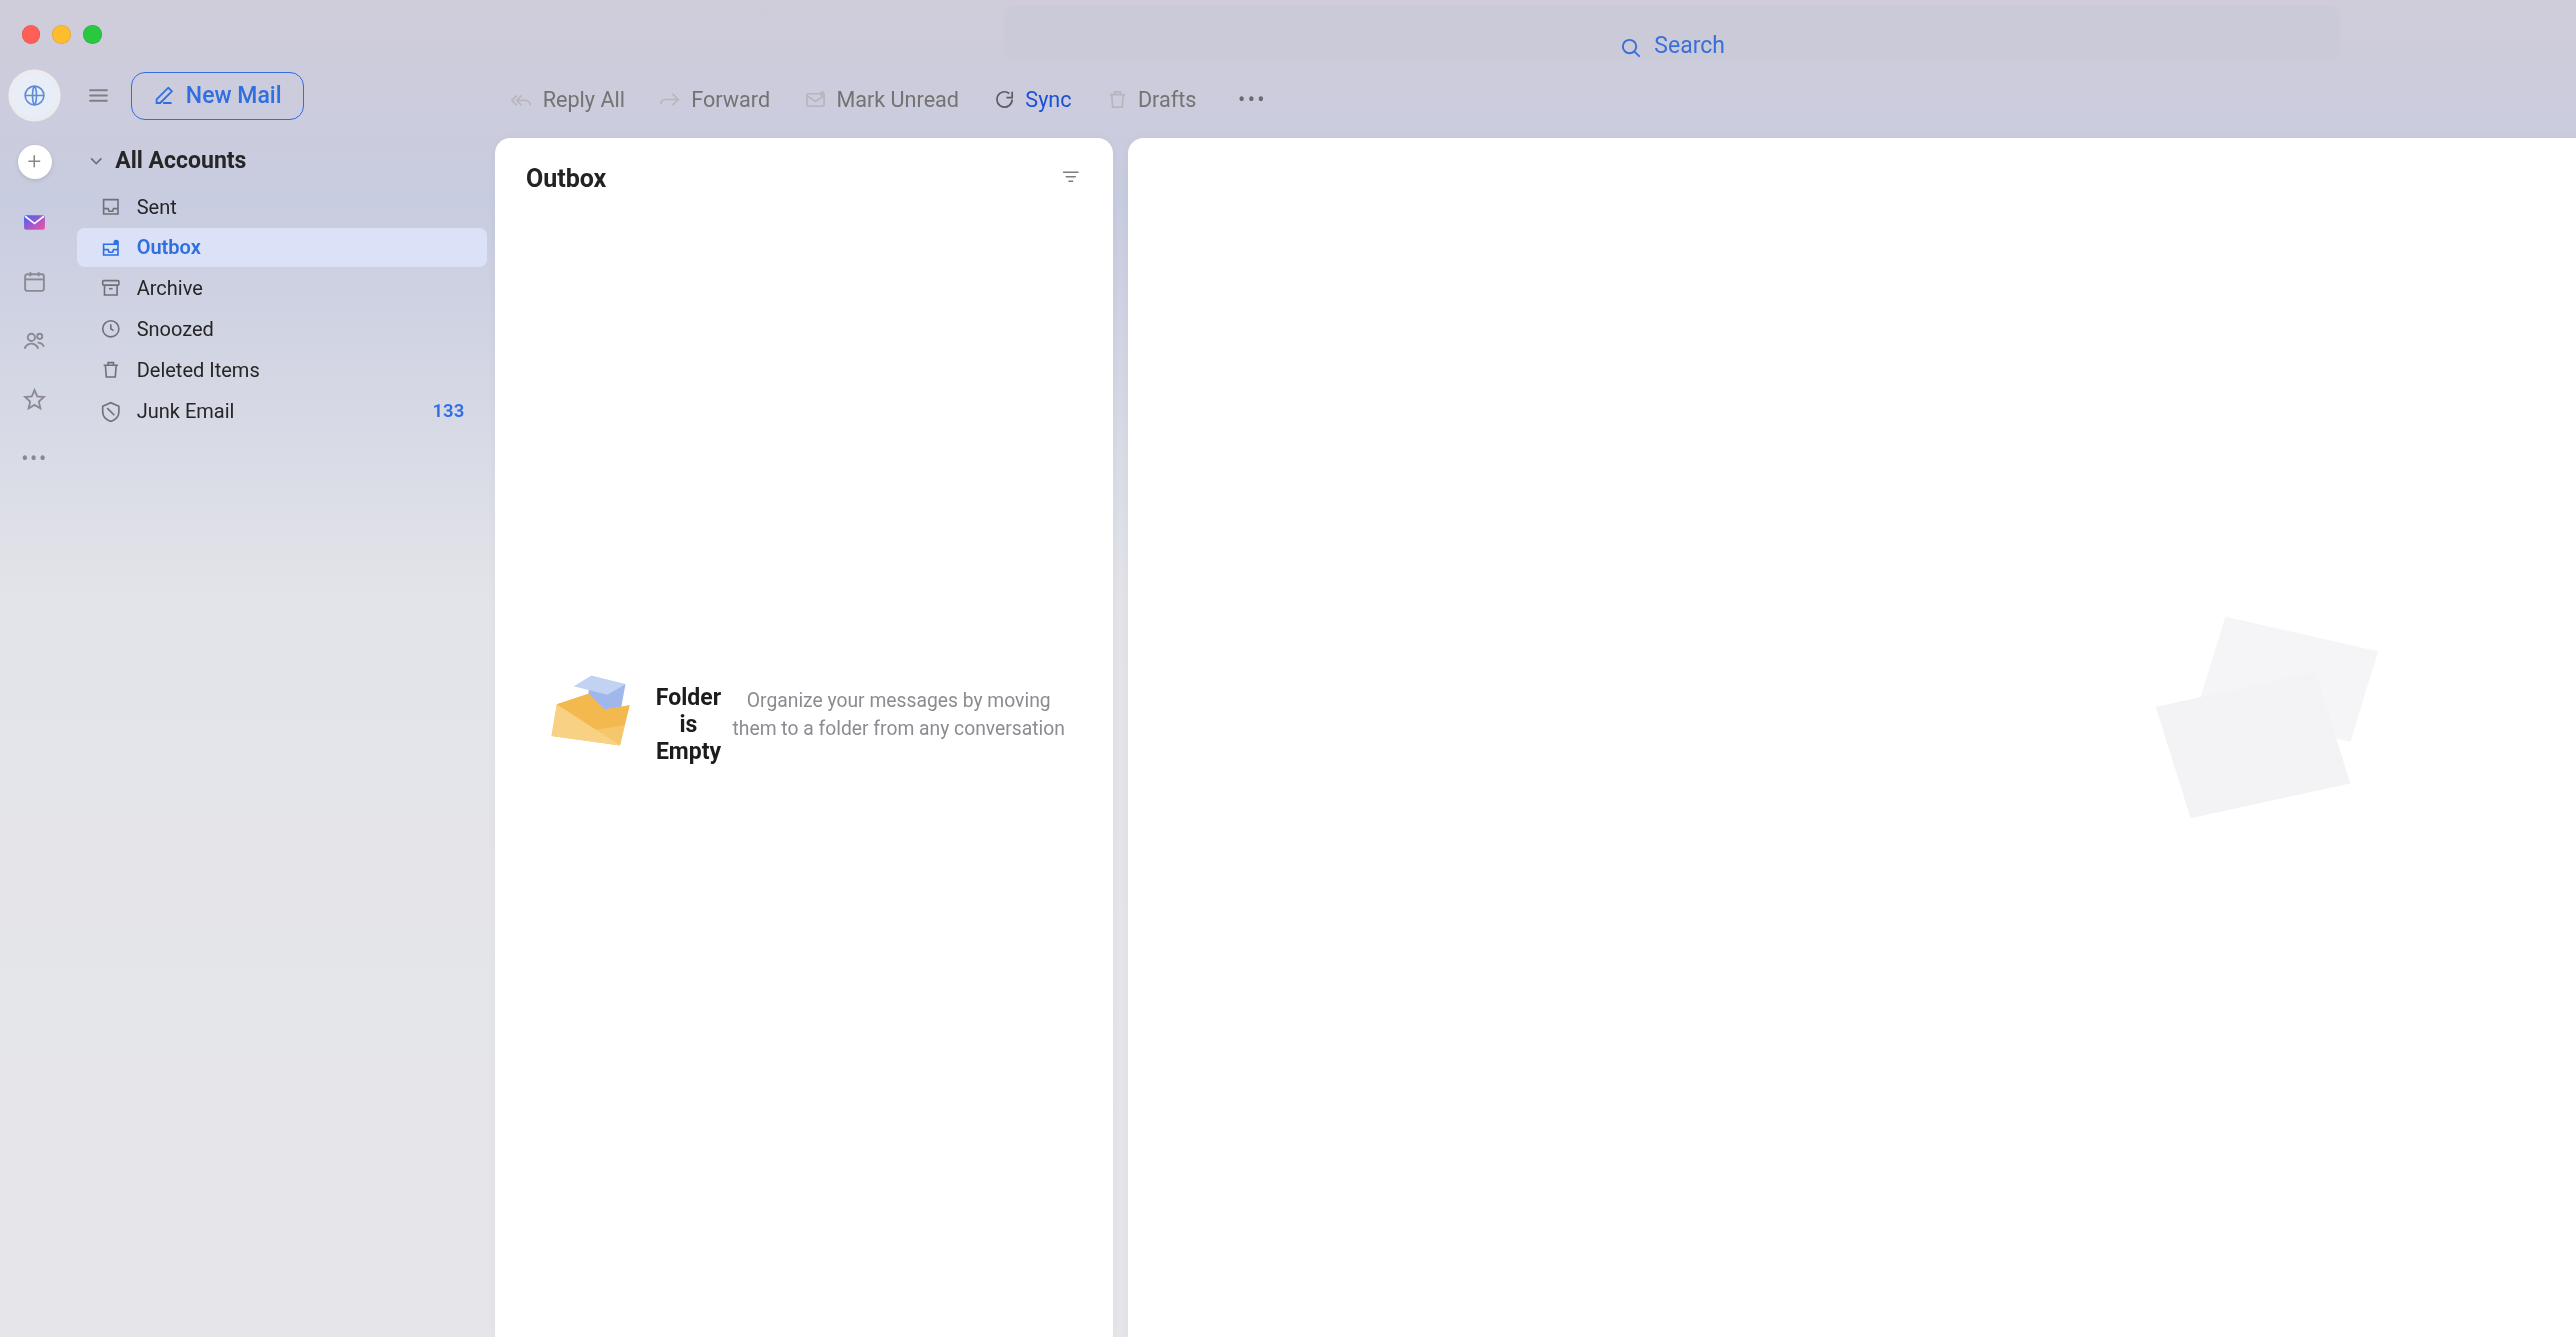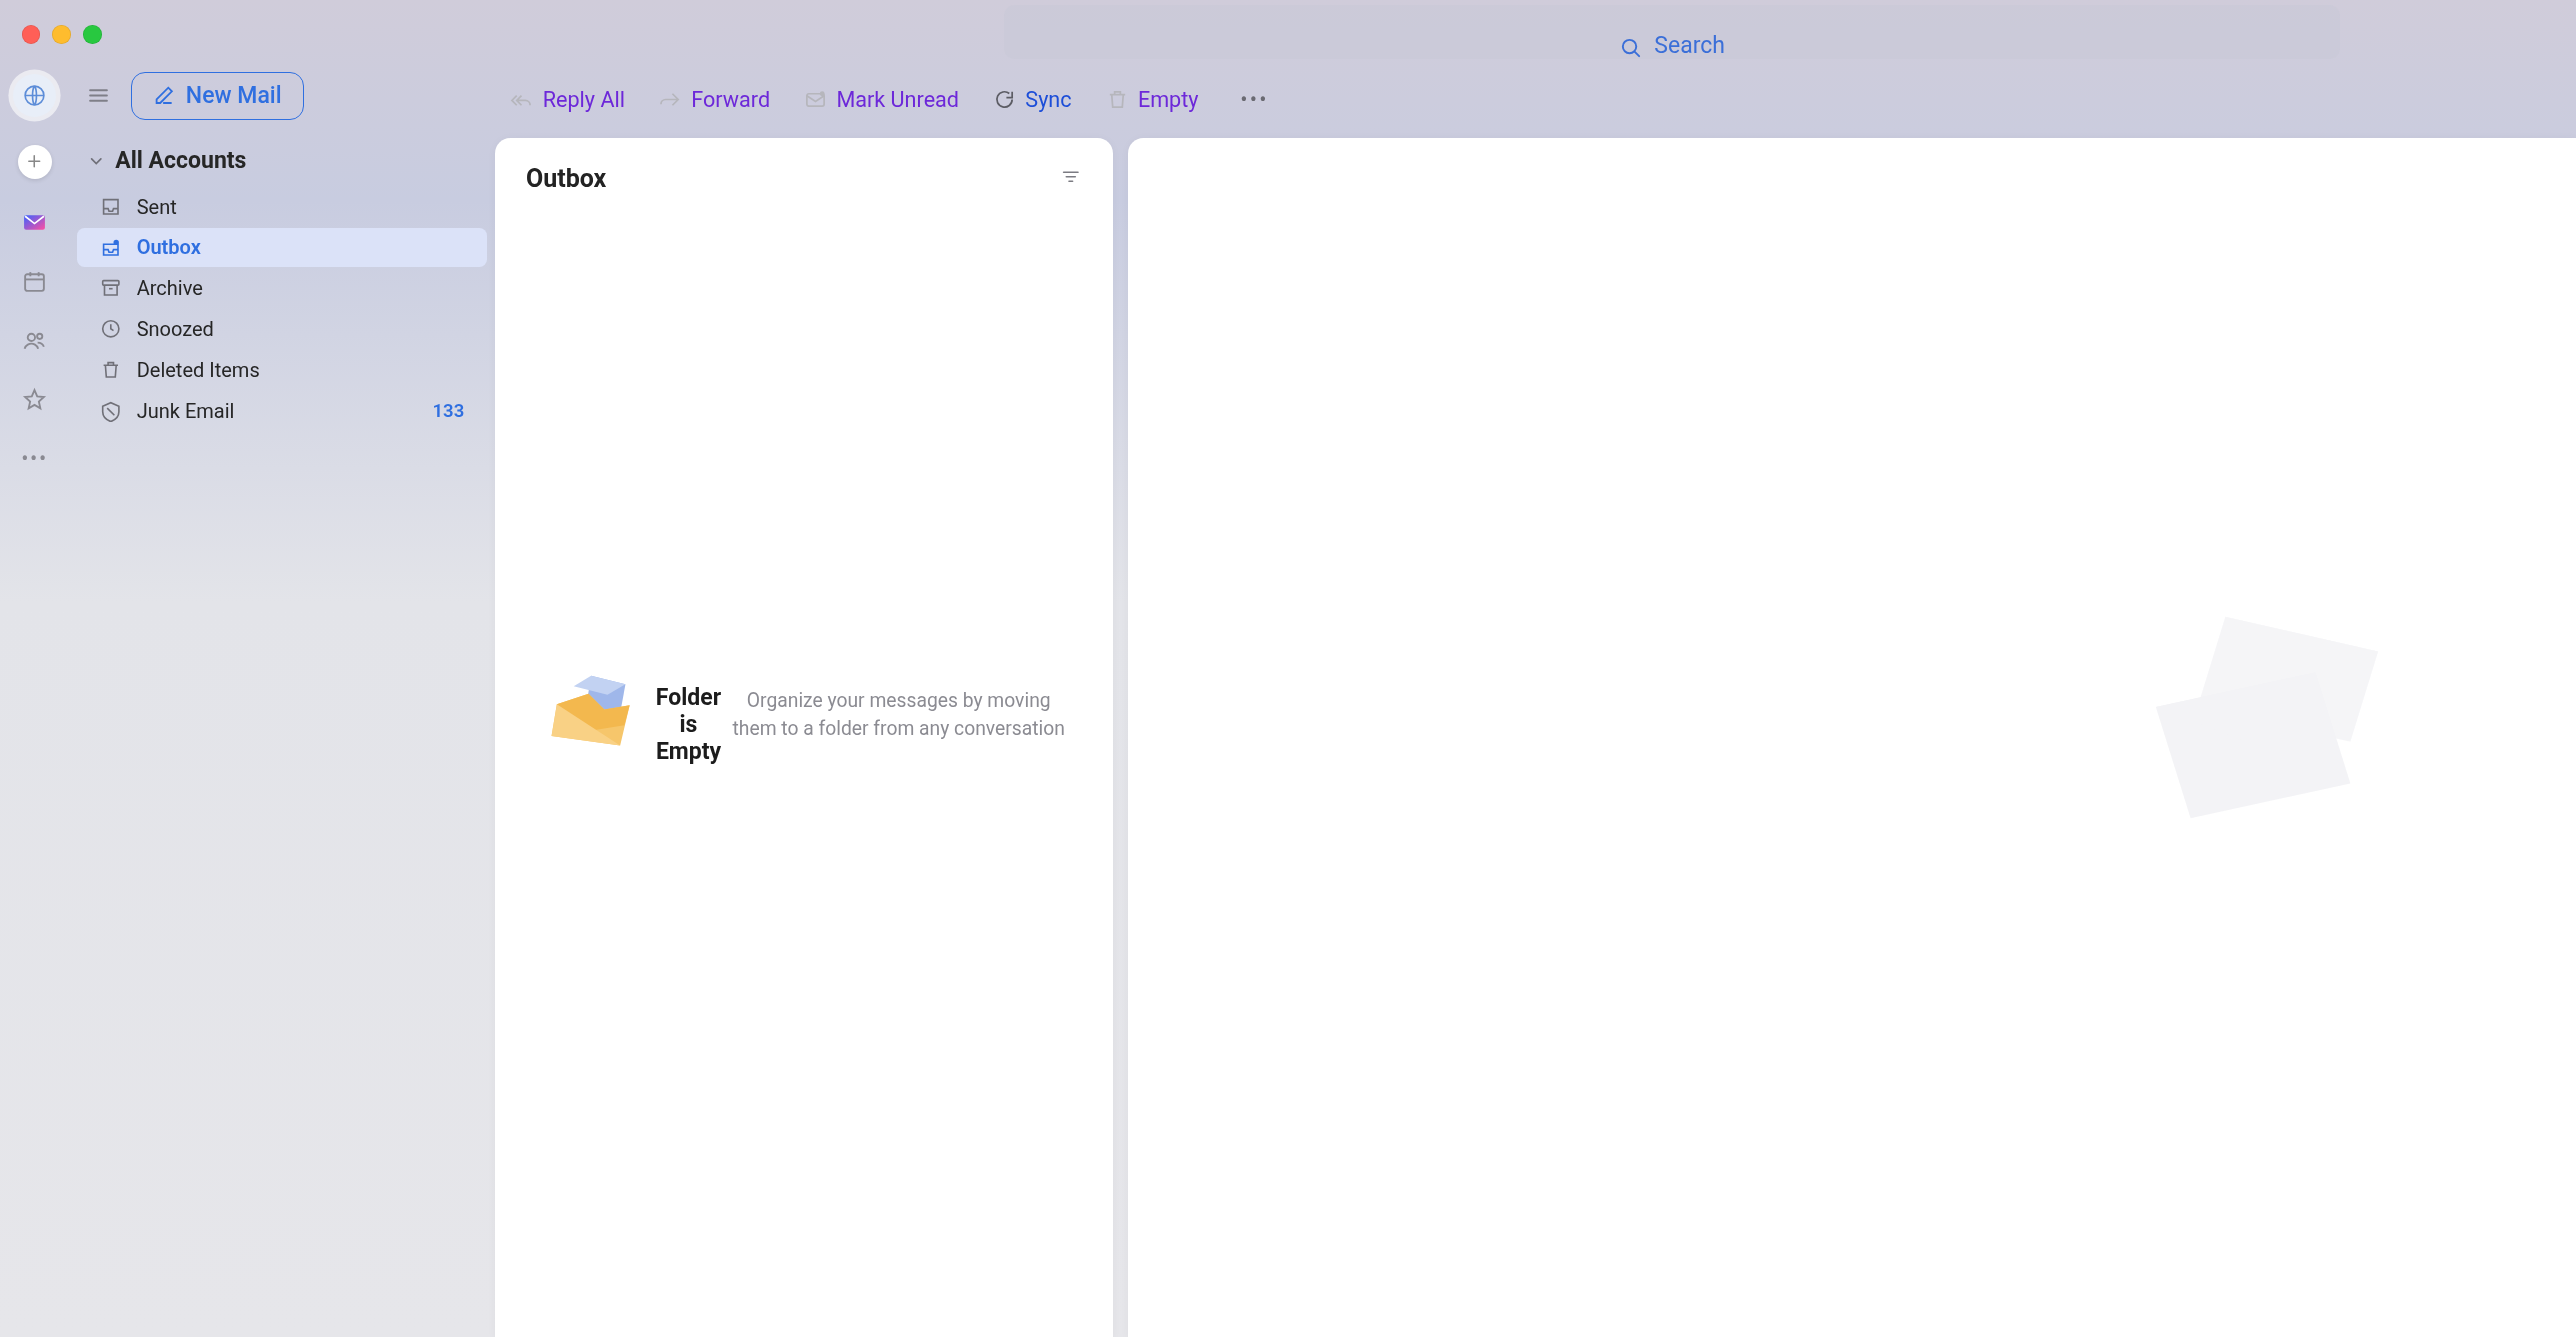--- a/index.html
+++ b/index.html
@@ -154,21 +154,21 @@
 .toolbar {
   height: 69px;
   display:flex;
   align-items:center;
   gap:34px;
   padding:0 15.4px 7.7px 15.4px;
   flex-shrink:0;
 }
 .tool-btn {
   display:flex; align-items:center; gap:9.3px;
-  color:#6d28d9; font-size:21.6px;
+  color:#737373; font-size:21.6px;
 }
 .tool-btn svg { width:23px;height:23px; stroke:#b6b6bc; fill:none; }
 .tool-btn.enabled { color:#1d4ed8; }
 .tool-btn.enabled svg { stroke:#5c5c64; }
 .tool-more { font-size:21.6px; color:#6a6a72; letter-spacing:2.3px; padding:0 7.7px; }
 
 .panels {
   flex:1;
   display:flex;
   gap:15.4px;
@@ -389,21 +389,21 @@
       <div class="tool-btn enabled">
         <svg viewBox="0 0 24 24" stroke-width="1.8">
             <path d="M20 12a8 8 0 1 1-3-6.3M20 4v6h-6"></path>
           </svg>
         <span>Sync</span>
       </div>
       <div class="tool-btn">
         <svg viewBox="0 0 24 24" stroke-width="1.8">
             <path d="M4 7h16M9 7V4h6v3M6 7l1 13h10l1-13"></path>
           </svg>
-        <span>Empty</span>
+        <span>Drafts</span>
       </div>
       <div class="tool-more">
         <span>•••</span>
       </div>
     </div>
 
     <div class="panels">
       <div class="list-panel">
         <div class="list-header">
           <h2>Outbox</h2>

